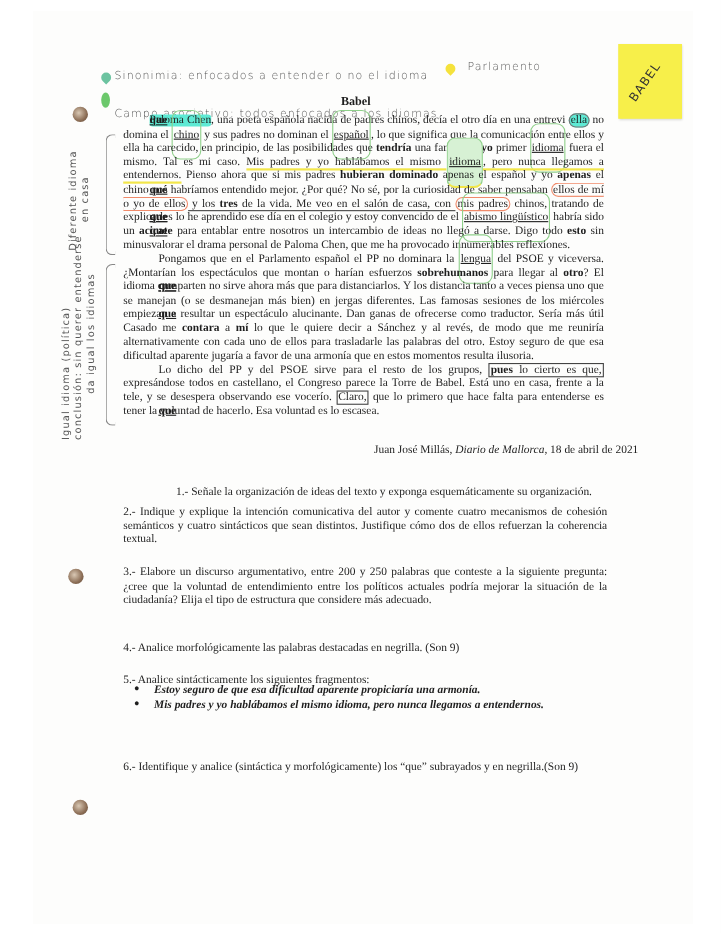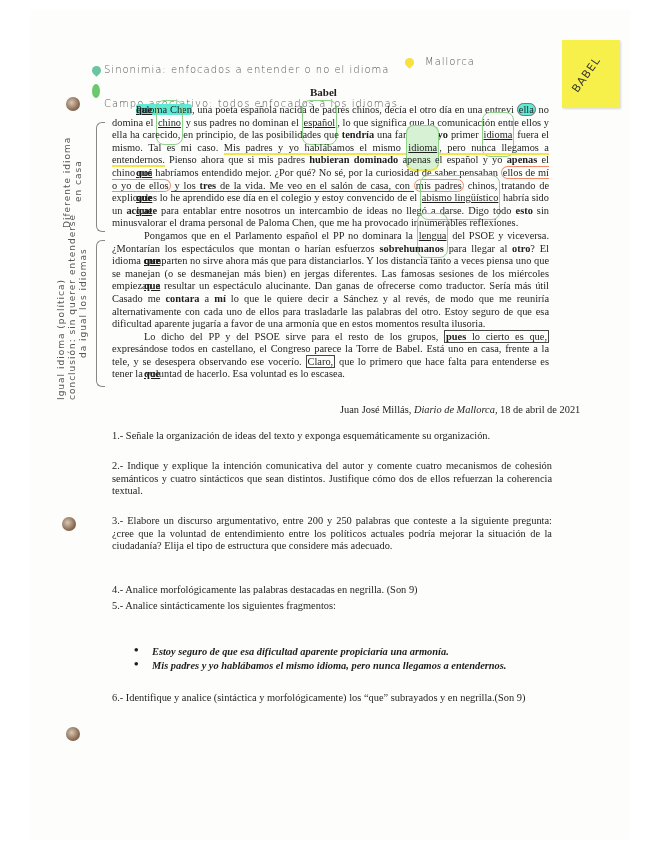--- a/index.html
+++ b/index.html
@@ -33,21 +33,21 @@
   b.q { text-decoration: underline; }
   .hl-red { background: #5eead4; border-radius: 3px; }
   .circ-red { border: 1.5px solid #f08a6a; border-radius: 8px; padding: 0 1px; }
   .circ-green { border: 1.5px solid #8fd08a; border-radius: 8px; padding: 16px 1px; text-decoration: underline; }
   .ul-yellow { border-bottom: 2px solid #f2e64a; }
   .ul-dark { border-bottom: 1px solid #444; }
   .boxed { border: 1px solid #444; padding: 0 1px; }
   .signature { position: absolute; left: 340px; top: 404px; font-size: 10.4px; }
   .questions { position: absolute; left: 112px; width: 440px; font-size: 10.4px; line-height: 12.6px; text-align: justify; }
   .q { position: absolute; left: 0; width: 440px; }
-  .bullets { position: absolute; left: 20px; width: 420px; font-weight: bold; font-style: italic; margin-top: 24px; }
+  .bullets { position: absolute; left: 8px; width: 420px; font-weight: bold; font-style: italic; }
   .bullets div { position: relative; padding-left: 20px; margin-bottom: 1px; }
   .bullets div::before { content: "\2022"; position: absolute; left: 2px; font-style: normal; font-size: 13px; top: -2px; }
   .bracket {
     position: absolute; border: 1px solid #888; border-right: none; border-radius: 6px 0 0 6px;
   }
   .vnote {
     position: absolute; font-family: "DejaVu Sans", sans-serif; font-size: 9px; letter-spacing: 1px; color: #555;
     transform: rotate(-90deg); transform-origin: left top; white-space: nowrap; line-height: 11px;
   }
   .hole {
@@ -61,21 +61,21 @@
 <div class="page"></div>
 
 <div class="hole" style="left:66px;top:97px;"></div>
 <div class="hole" style="left:62px;top:517px;"></div>
 <div class="hole" style="left:66px;top:727px;"></div>
 
 <div class="dot" style="left:92px;top:66px;background:#6cc3a0;transform:rotate(-45deg);"></div>
 <div class="hand" style="left:104px;top:64px;">Sinonimia: enfocados a entender o no el idioma</div>
 
 <div class="dot" style="left:405px;top:58px;background:#f5e23c;transform:rotate(-45deg);"></div>
-<div class="hand" style="left:425px;top:56px;">Mallorca</div>
+<div class="hand" style="left:425px;top:56px;">Parlamento</div>
 
 <div class="dot" style="left:92px;top:84px;background:#6cc86c;width:8px;height:14px;border-radius:50%;"></div>
 <div class="hand" style="left:104px;top:98px;">Campo asociativo: todos enfocados a los idiomas</div>
 
 <div class="sticky">
   <span>BABEL</span>
 </div>
 
 <div class="bracket" style="left:96px;top:122px;width:8px;height:108px;"></div>
 <div class="bracket" style="left:96px;top:240px;width:8px;height:145px;"></div>
@@ -93,23 +93,23 @@
 
 <div class="text" style="top:104px;">
   <p class="first"><span class="hl-red">Paloma Chen</span><span>, una poeta española nacida de padres chinos, decía el otro día en una entrevi</span> <b class="q">que</b> <span class="hl-red circ-red" style="border-color:#777;">ella</span><span> no domina el </span><span class="circ-green">chino</span><span> y sus padres no dominan el </span><span class="circ-green">español</span><span>, lo que significa que la comunicación entre ellos y ella ha carecido, en principio, de las posibilidades que </span><b>tendría</b><span> una familia </span><b>cuyo</b><span> primer </span><span class="circ-green">idioma</span><span> fuera el mismo. Tal es mi caso. </span><span class="ul-yellow">Mis padres y yo hablábamos el mismo </span><span class="ul-yellow circ-green" style="background:#d7f1d4;">idioma</span><span class="ul-yellow">, pero nunca llegamos a entendernos.</span><span> Pienso ahora que si mis padres </span><b>hubieran dominado</b><span> apenas el español y yo </span><b>apenas</b><span> el chino nos habríamos entendido mejor. ¿Por qué? No sé, por la curiosidad de saber </span><b class="q">qué</b><span> pensaban </span><span class="circ-red">ellos de mí o yo de ellos</span><span class="ul-dark"><span> y los </span><b>tres</b><span> de la vida. Me veo en el salón de casa, con </span></span><span class="circ-red">mis padres</span><span> chinos, tratando de explicarles lo </span><b class="q">que</b><span> he aprendido ese día en el colegio y estoy convencido de </span><b class="q">que</b><span> el </span><span class="circ-green">abismo lingüístico</span><span> habría sido un </span><b>acicate</b><span> para entablar entre nosotros un intercambio de ideas </span><b class="q">que</b><span> no llegó a darse. Digo todo </span><b>esto</b><span> sin minusvalorar el drama personal de Paloma Chen, que me ha provocado innumerables reflexiones.</span></p>
   <p><span>Pongamos que en el Parlamento español el PP no dominara la </span><span class="circ-green">lengua</span><span> del PSOE y viceversa. ¿Montarían los espectáculos que montan o harían esfuerzos </span><b>sobrehumanos</b><span> para llegar al </span><b>otro</b><span>? El idioma </span><b class="q">que</b><span> comparten no sirve ahora más que para distanciarlos. Y los distancia tanto </span><b class="q">que</b><span> a veces piensa uno que se manejan (o se desmanejan más bien) en jergas diferentes. Las famosas sesiones de los miércoles empiezan a resultar un espectáculo alucinante. Dan ganas de ofrecerse como traductor. Sería más útil </span><b class="q">que</b><span> Casado me </span><b>contara</b><span> a </span><b>mí</b><span> lo que le quiere decir a Sánchez y al revés, de modo que me reuniría alternativamente con cada uno de ellos para trasladarle las palabras del otro. Estoy seguro de que esa dificultad aparente jugaría a favor de una armonía que en estos momentos resulta ilusoria.</span></p>
   <p><span>Lo dicho del PP y del PSOE sirve para el resto de los grupos, </span><span class="boxed"><b>pues</b><span> lo cierto es que,</span></span><span> expresándose todos en castellano, el Congreso parece la Torre de Babel. Está uno en casa, frente a la tele, y se desespera observando ese vocerío. </span><span class="boxed">Claro,</span><span> que lo primero que hace falta para entenderse es tener la voluntad de hacerlo. Esa voluntad es lo </span><b class="q">que</b><span> escasea.</span></p>
 </div>
 
 <div class="signature"><span>Juan José Millás, </span><i>Diario de Mallorca</i><span>,  18 de abril de 2021</span></div>
 
 <div class="questions" style="top:430px;">
-  <div class="q" style="top:0;">1.- Señale la organización de ideas del texto y exponga esquemáticamente su organización.</div>
+  <div class="q" style="top:12px;margin-left:48px;">1.- Señale la organización de ideas del texto y exponga esquemáticamente su organización.</div>
   <div class="q" style="top:30px;">2.- Indique y explique la intención comunicativa del autor y comente cuatro mecanismos de cohesión semánticos y cuatro sintácticos que sean distintos. Justifique cómo dos de ellos refuerzan la coherencia textual.</div>
   <div class="q" style="top:85px;">3.- Elabore un discurso argumentativo, entre 200 y 250 palabras que conteste a la siguiente pregunta: ¿cree que la voluntad de entendimiento entre los políticos actuales podría mejorar la situación de la ciudadanía? Elija el tipo de estructura que considere más adecuado.</div>
   <div class="q" style="top:138px;margin-top:16px;">4.- Analice morfológicamente las palabras destacadas en negrilla. (Son 9)</div>
-  <div class="q" style="top:170px;">5.- Analice sintácticamente los siguientes fragmentos:</div>
+  <div class="q" style="top:183px;">5.- Analice sintácticamente los siguientes fragmentos:</div>
   <div class="bullets" style="top:192px;">
     <div>Estoy seguro de que esa dificultad aparente propiciaría una armonía.</div>
     <div>Mis padres y yo hablábamos el mismo idioma, pero nunca llegamos a entendernos.</div>
   </div>
   <div class="q" style="top:262px;">6.- Identifique y analice (sintáctica y morfológicamente) los “que” subrayados y en negrilla.(Son 9)</div>
 </div>
 
 </body></html>

